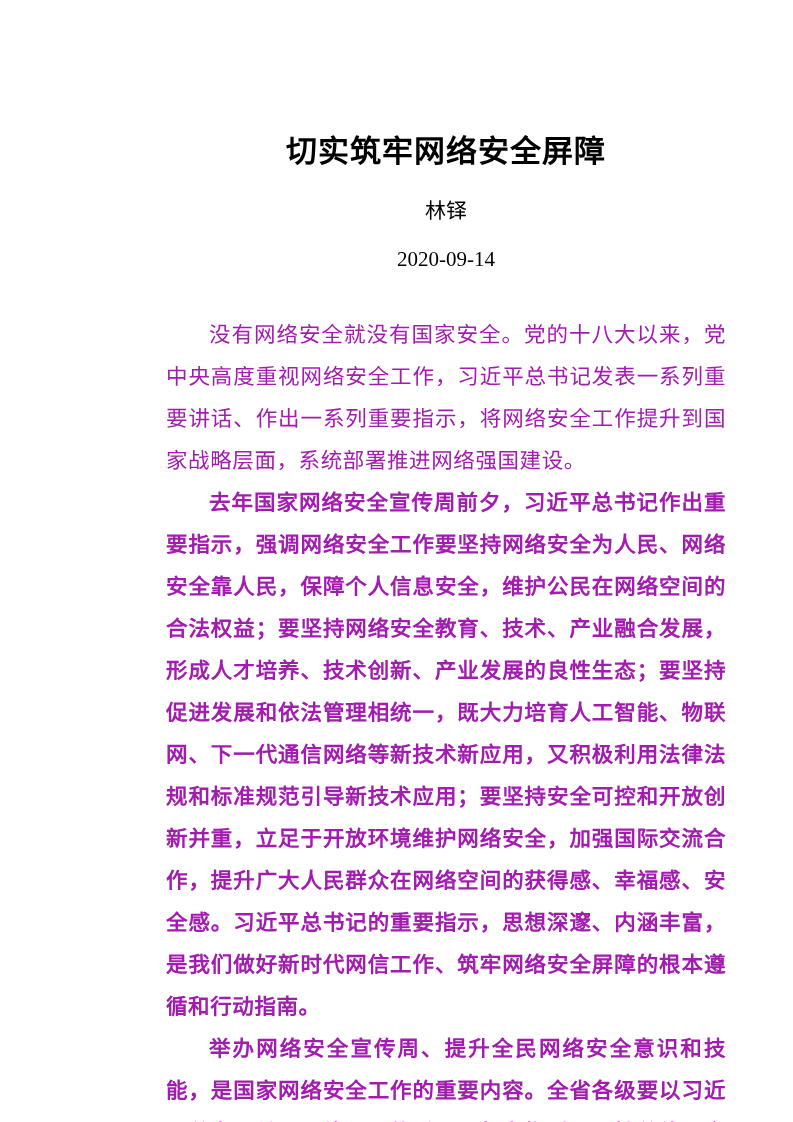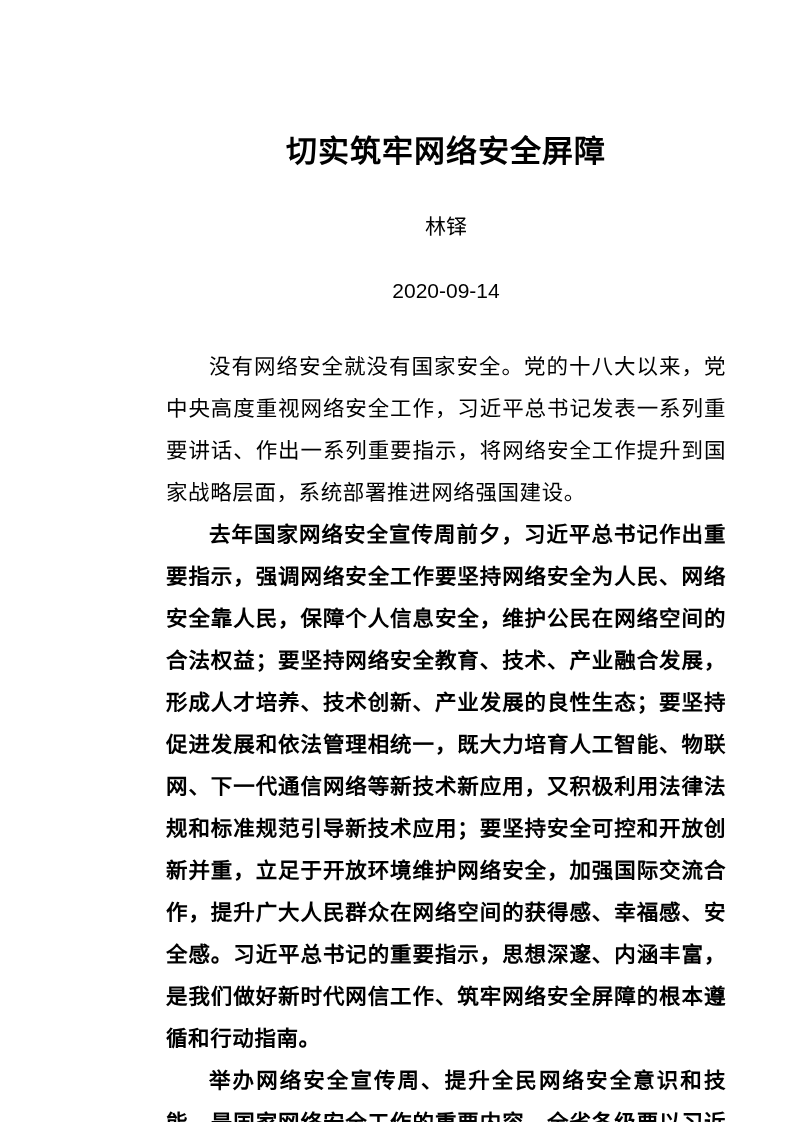--- a/index.html
+++ b/index.html
@@ -33,52 +33,52 @@
     font-family: "Liberation Sans", "DejaVu Sans", sans-serif;
     font-weight: bold;
     font-size: 31px;
     line-height: 44px;
     color: #000000;
     letter-spacing: 1px;
     padding-top: 130px;
   }
 
   .doc-author {
-    margin: 16px;
+    margin: 0;
     padding: 0;
     text-align: center;
     font-family: "Liberation Serif", "DejaVu Serif", serif;
     font-size: 21px;
     line-height: 30px;
     color: #000000;
     padding-top: 22px;
   }
 
   .doc-date {
     margin: 0;
     padding: 0;
     text-align: center;
-    font-family: Liberation Sans, sans-serif;
+    font-family: Liberation Serif, serif;
     font-size: 21px;
     line-height: 30px;
     color: #000000;
     padding-top: 18px;
   }
 
   .doc-content {
     padding-top: 40px;
   }
 
   .doc-para {
     margin: 0;
     padding: 0;
     font-family: "Liberation Serif", "DejaVu Serif", serif;
     font-size: 21.5px;
     line-height: 42px;
-    color: #000000;
+    color: #a21caf;
     text-align: justify;
     text-justify: inter-ideograph;
     text-indent: 2em;
     letter-spacing: 0.6px;
   }
 
   .doc-para + .doc-para {
     margin-top: 0;
     font-weight: bold;
   }

